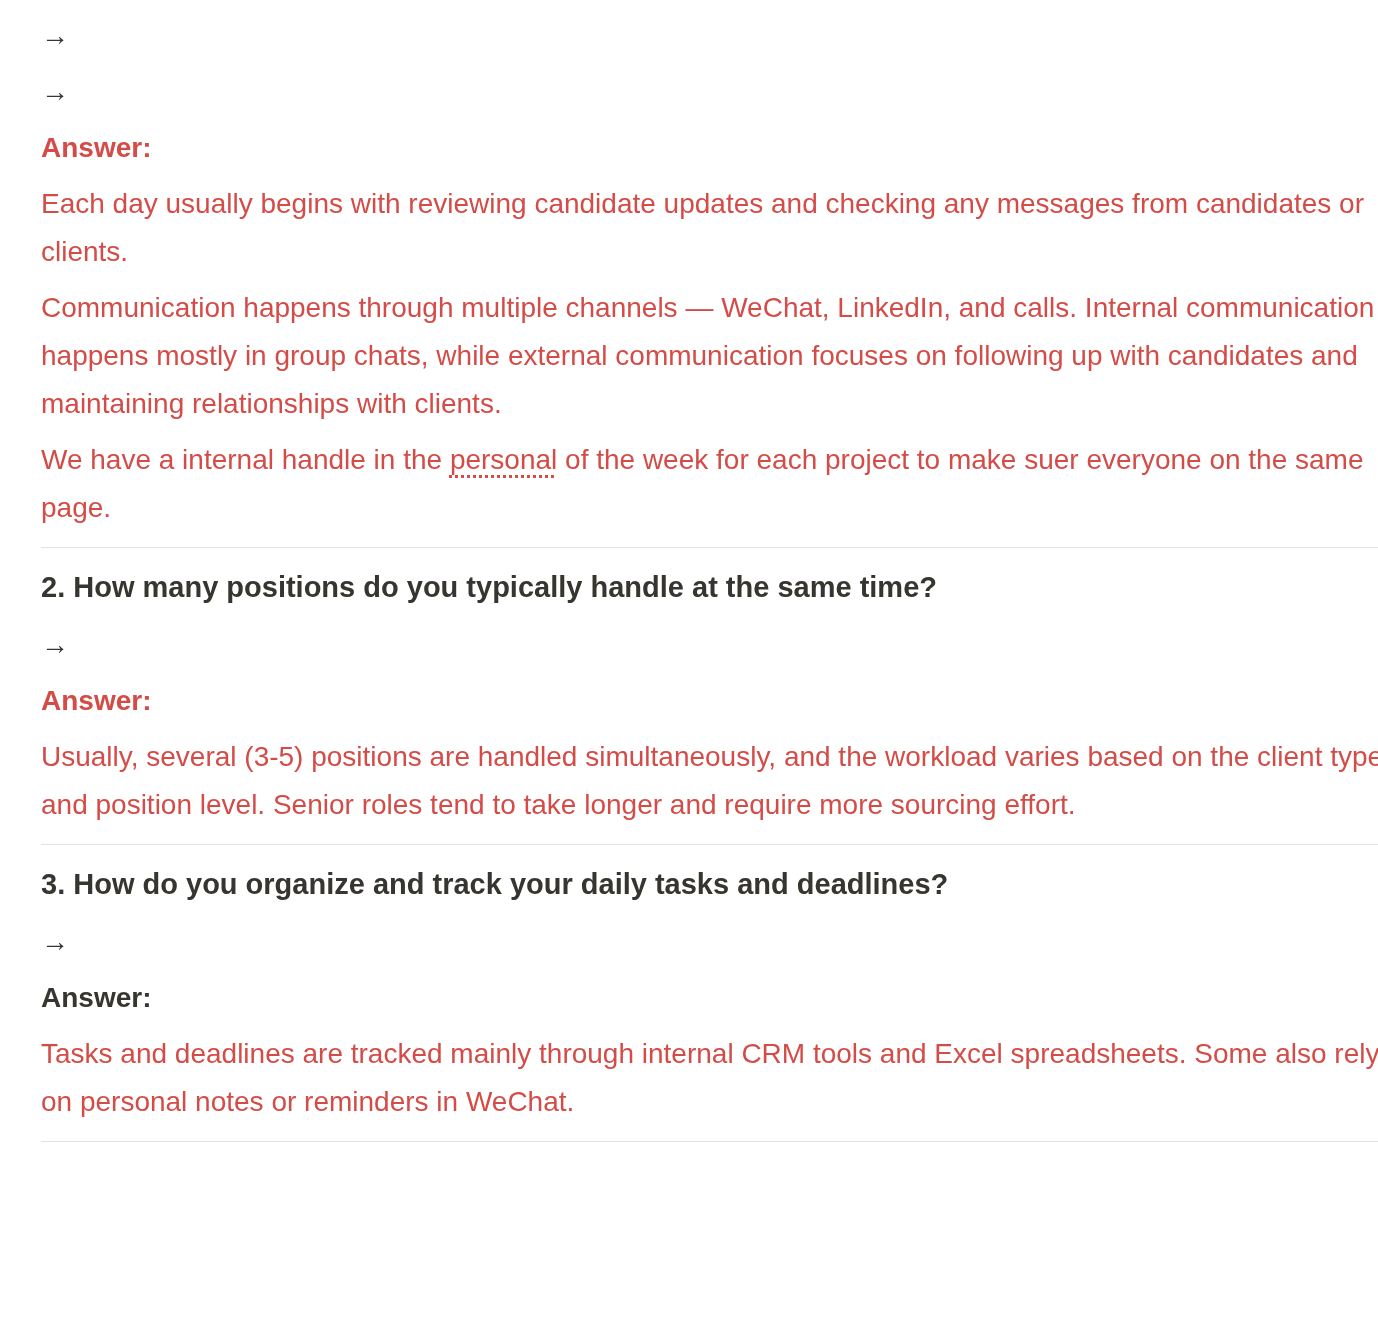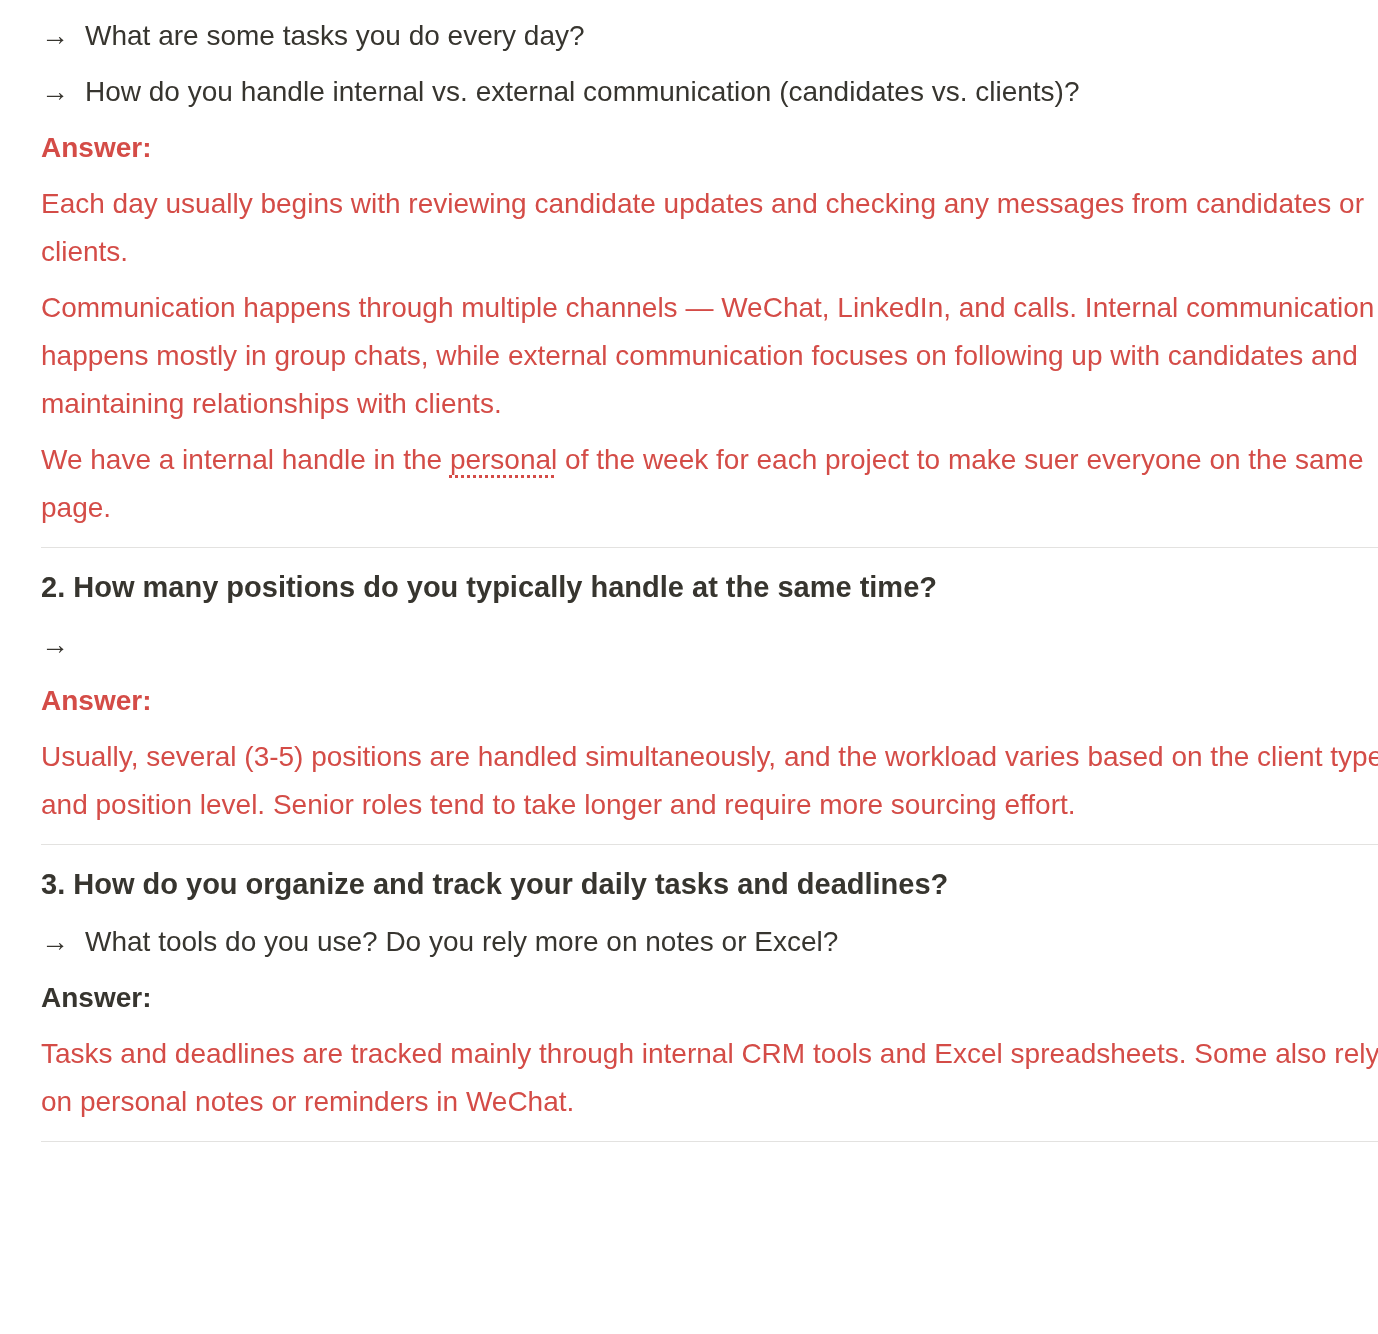--- a/index.html
+++ b/index.html
@@ -60,26 +60,24 @@
     margin: 15px 0;
   }
 </style>
 </head>
 <body style="background: rgb(255, 255, 255);">
 
 <div class="doc">
 
   <div class="block arrow-item">
     <span class="arrow-glyph">→</span>
-    <span>What are some tasks you do every day?</span>
   </div>
 
   <div class="block arrow-item">
     <span class="arrow-glyph">→</span>
-    <span>How do you handle internal vs. external communication (candidates vs. clients)?</span>
   </div>
 
   <div class="block answer-label">Answer:</div>
 
   <div class="block answer-p">Each day usually begins with reviewing candidate updates and checking any messages from candidates or clients.</div>
 
   <div class="block answer-p">Communication happens through multiple channels — WeChat, LinkedIn, and calls. Internal communication happens mostly in group chats, while external communication focuses on following up with candidates and maintaining relationships with clients.</div>
 
   <div class="block answer-p"><span>We have a internal handle in the </span><span class="misspelled">personal</span><span> of the week for each project to make suer everyone on the same page.</span></div>
 
@@ -94,21 +92,20 @@
   <div class="block answer-label">Answer:</div>
 
   <div class="block answer-p">Usually, several (3-5) positions are handled simultaneously, and the workload varies based on the client type and position level. Senior roles tend to take longer and require more sourcing effort.</div>
 
   <hr class="block-divider">
 
   <div class="block q-heading">3. How do you organize and track your daily tasks and deadlines?</div>
 
   <div class="block arrow-item">
     <span class="arrow-glyph">→</span>
-    <span>What tools do you use? Do you rely more on notes or Excel?</span>
   </div>
 
   <div class="block answer-label dark">Answer:</div>
 
   <div class="block answer-p">Tasks and deadlines are tracked mainly through internal CRM tools and Excel spreadsheets. Some also rely on personal notes or reminders in WeChat.</div>
 
   <hr class="block-divider">
 
 </div>
 

